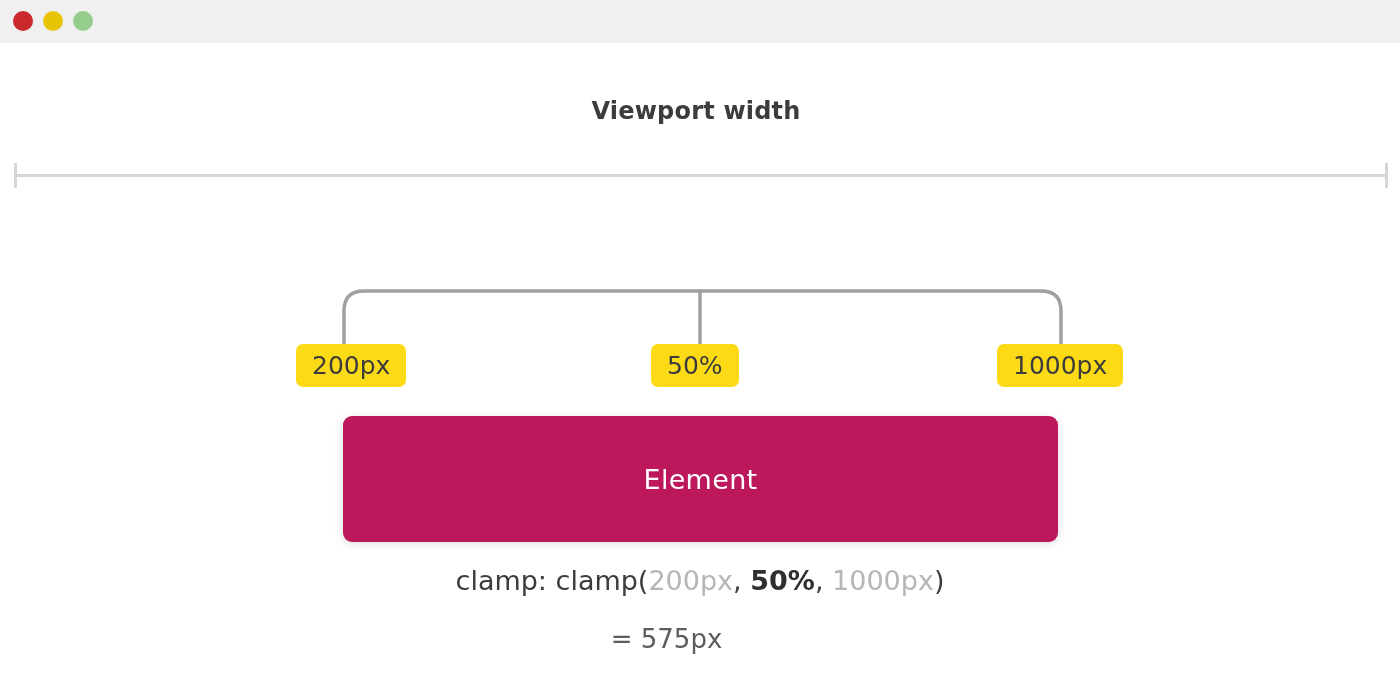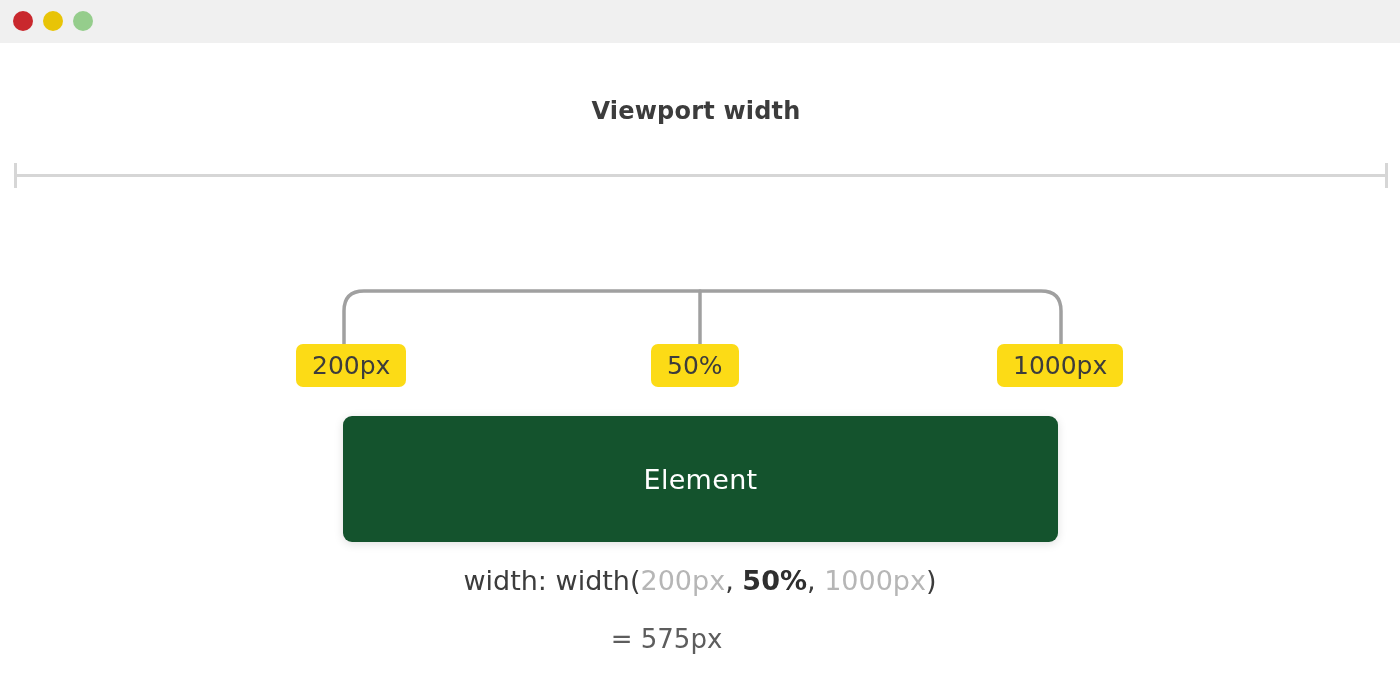--- a/index.html
+++ b/index.html
@@ -119,21 +119,21 @@
   .badge-pref{ left: 651px;  top: 301px; }
   .badge-max { left: 997px;  top: 301px; }
 
   
   .element-box {
     position: absolute;
     left: 343px;
     top: 373px;
     width: 715px;
     height: 126px;
-    background: #14532d;
+    background: #be185d;
     border-radius: 9px;
     box-shadow: 0 2px 10px rgba(0,0,0,0.13);
     display: flex;
     align-items: center;
     justify-content: center;
   }
   .element-label {
     color: #ffffff;
     font-size: 27px;
     letter-spacing: 0.3px;
@@ -193,20 +193,20 @@
 
   <div class="badge-value badge-min">200px</div>
   <div class="badge-value badge-pref">50%</div>
   <div class="badge-value badge-max">1000px</div>
 
   <div class="element-box">
     <span class="element-label">Element</span>
   </div>
 
   <div class="formula">
-    <span>width: width(</span><span class="muted">200px</span><span>, </span><span class="strong">50%</span><span>, </span><span class="muted">1000px</span><span>)</span>
+    <span>clamp: clamp(</span><span class="muted">200px</span><span>, </span><span class="strong">50%</span><span>, </span><span class="muted">1000px</span><span>)</span>
   </div>
 
   <div class="result">
     <span class="result-inner">= 575px</span>
   </div>
 
 </div>
 
 </body></html>

